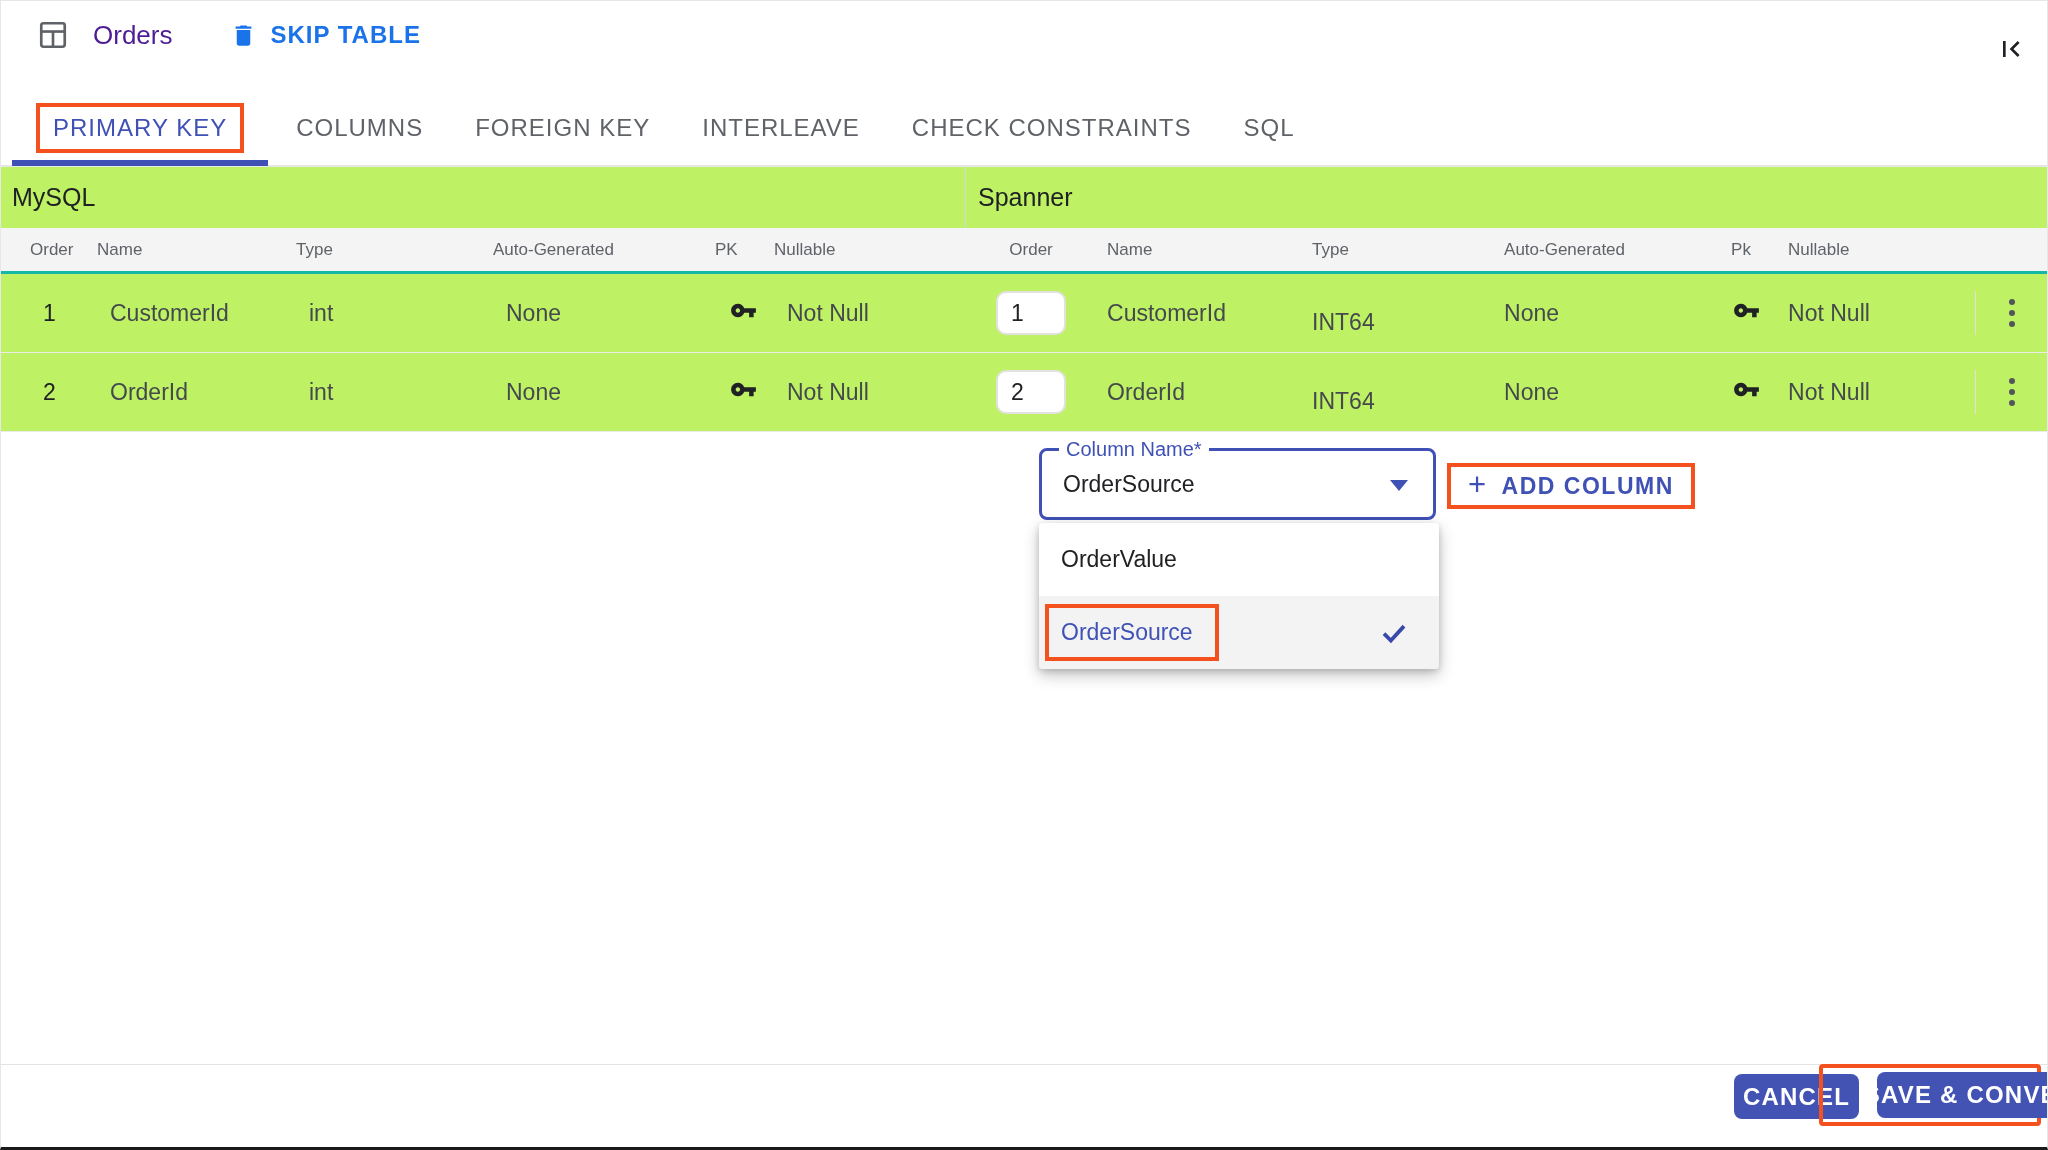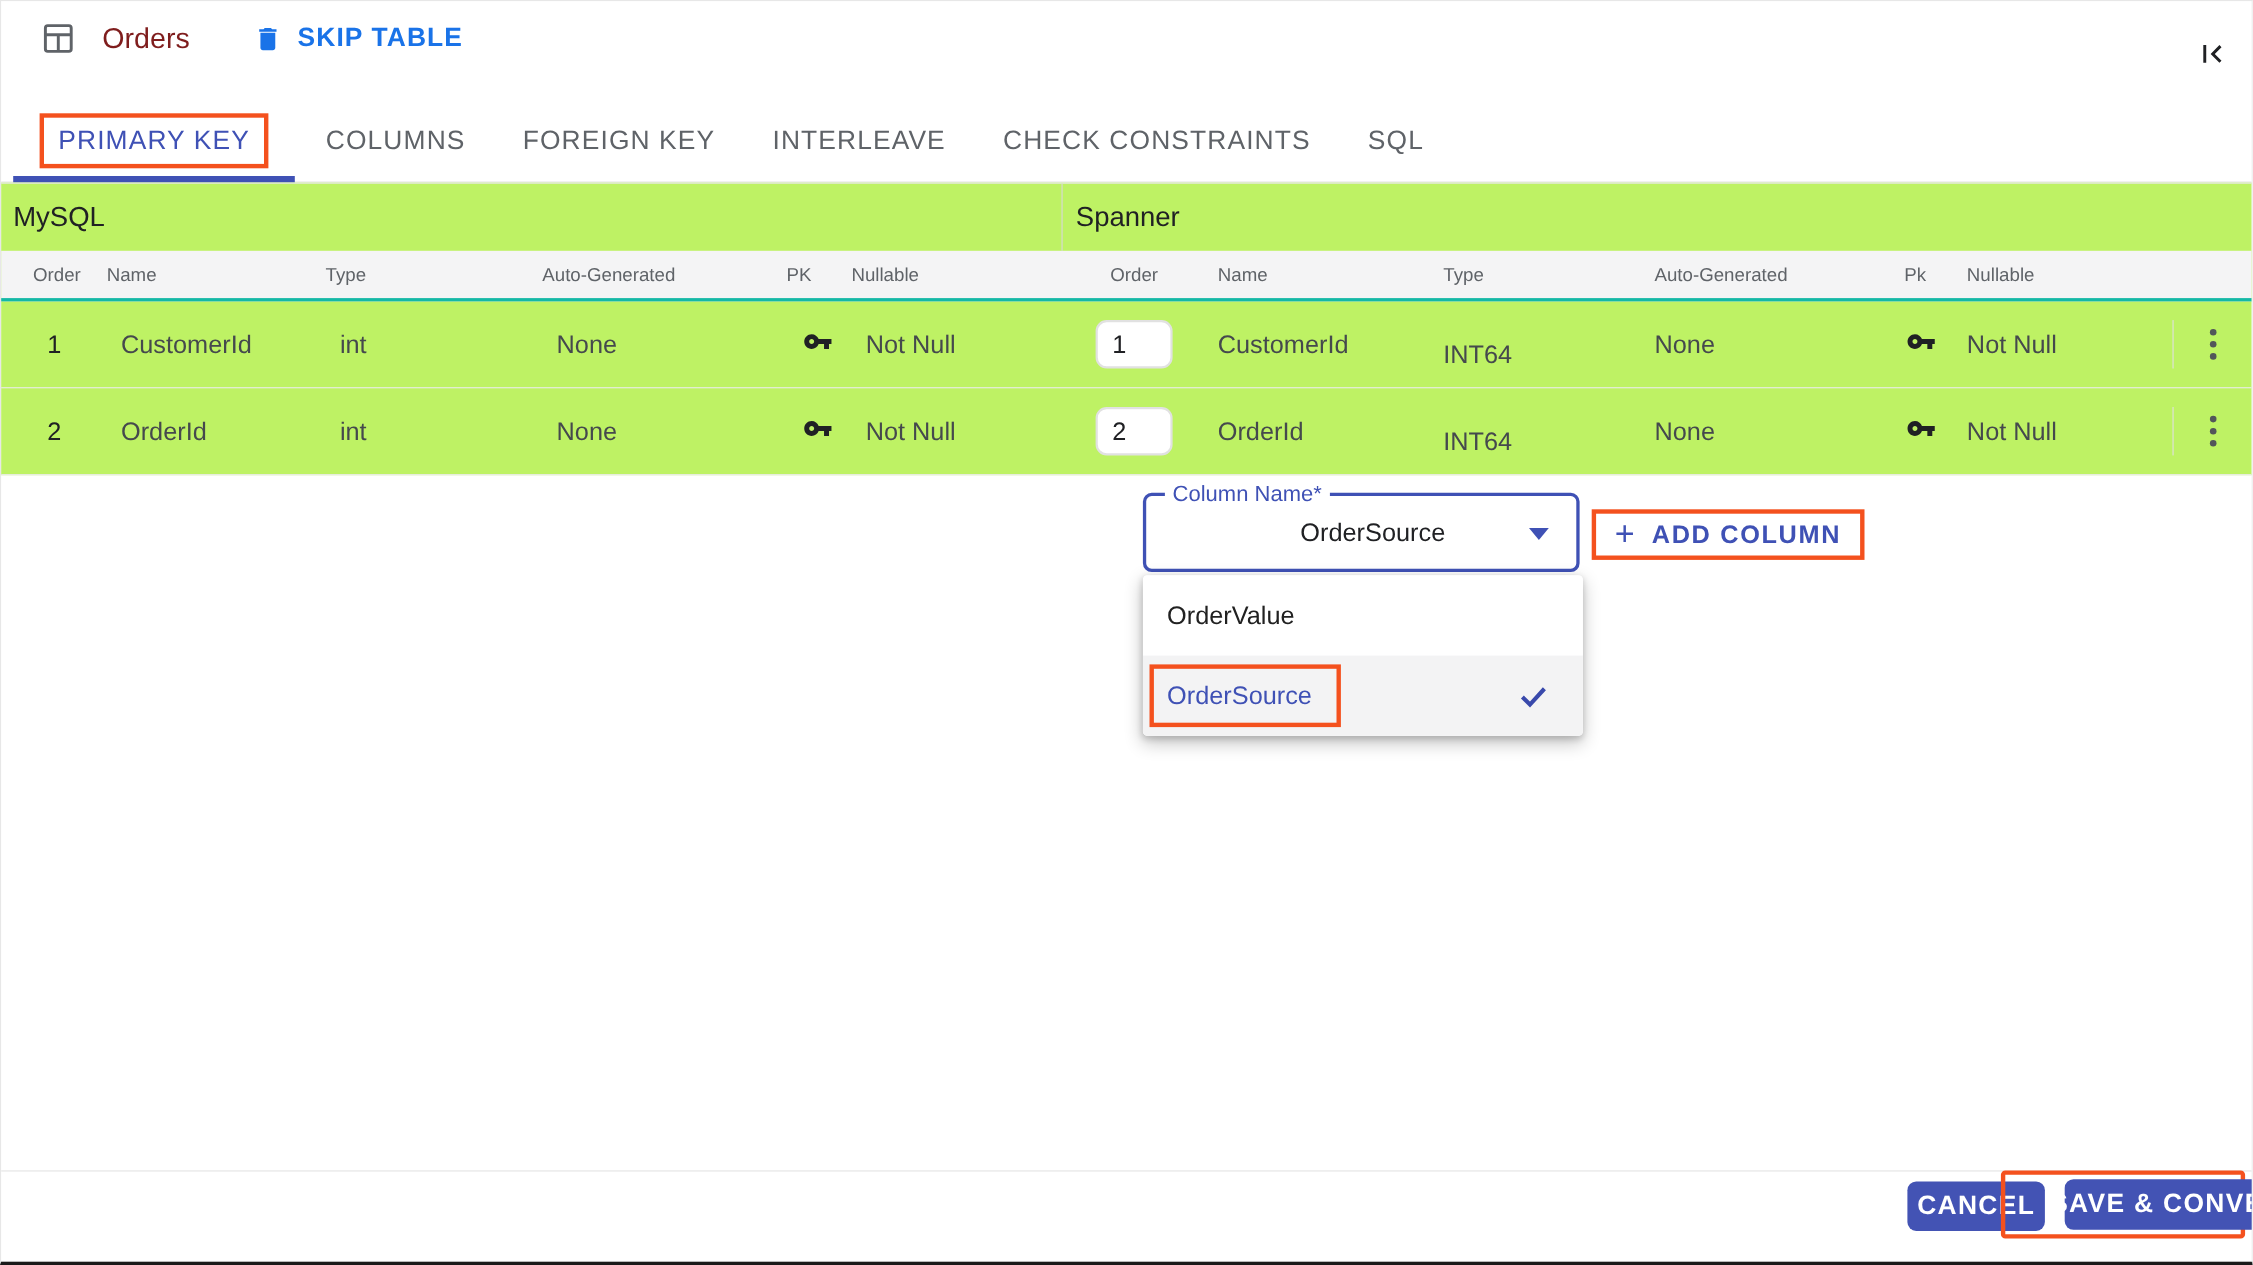--- a/index.html
+++ b/index.html
@@ -6,21 +6,21 @@
   html,body { background:#ffffff; }
   .page {
     position:relative; width:2048px; height:1150px; background:#fff;
     font-family:"Liberation Sans", sans-serif; overflow:hidden;
     border:1px solid #e7e7e7; border-bottom:3px solid #1a1a1a;
   }
 
   
   .title-row { position:absolute; top:13px; left:36px; height:42px; display:flex; align-items:center; }
   .table-icon { width:32px; height:32px; color:#5f6368; }
-  .page-title { margin-left:24px; font-size:26px; color:#7f1d1d; }
+  .page-title { margin-left:24px; font-size:26px; color:#4c1d95; }
   .skip-btn { display:flex; align-items:center; margin-left:58px; gap:13px; background:none; border:none; cursor:pointer;
               color:#1a73e8; font-weight:700; font-size:24px; letter-spacing:1px; font-family:inherit; }
   .trash-icon { width:27px; height:27px; fill:#1a73e8; }
   .collapse-btn { position:absolute; top:32px; right:20px; background:none; border:none; cursor:pointer; }
   .collapse-btn svg { width:32px; height:32px; fill:#202124; }
   .subtitle-row { position:absolute; top:52px; left:22px; font-size:22px; color:#202124; display:flex; align-items:baseline; }
   .subtitle-row .val { text-decoration:underline; margin-left:7px; }
   .subtitle-row .lbl2 { margin-left:16px; }
   .subtitle-row .val2 { text-decoration:underline; margin-left:0; }
 
@@ -54,21 +54,21 @@
   .num { margin-left:13px; color:#202124; }
   .order-input { width:70px; height:44px; border:2px solid #e1e1e1; border-radius:10px; font-size:23px; color:#202124;
                  padding-left:13px; font-family:inherit; background:#fff; }
   .key-icon { width:27px; height:27px; fill:#202124; margin-left:2px; }
   .type-low { position:relative; top:9px; }
   .dots-btn { background:none; border:none; cursor:pointer; display:flex; flex-direction:column; gap:5px; padding:8px; }
   .dot { width:6px; height:6px; border-radius:50%; background:#52565a; }
 
   
   .cn-field { position:absolute; left:1038px; top:447px; width:397px; height:72px; border:3px solid #3f51b5;
-              border-radius:8px; background:#fff; display:flex; align-items:center; cursor:pointer;justify-content:center; }
+              border-radius:8px; background:#fff; display:flex; align-items:center; cursor:pointer; }
   .cn-label { position:absolute; top:-13px; left:17px; background:#fff; padding:0 7px; font-size:20px; color:#3f51b5; }
   .cn-value { margin-left:21px; font-size:23px; color:#202124; }
   .cn-arrow { position:absolute; right:25px; top:50%; margin-top:-4px; width:0; height:0;
               border-left:9px solid transparent; border-right:9px solid transparent; border-top:11px solid #3f51b5; }
 
   .add-col-hl { position:absolute; left:1446px; top:462px; height:46px; border:4px solid #f4511e;
                 display:flex; align-items:center; }
   .add-col-btn { display:flex; align-items:center; gap:14px; padding:0 17px; height:100%; background:none; border:none;
                  cursor:pointer; color:#3f51b5; font-size:23px; font-weight:700; letter-spacing:1.5px; font-family:inherit; }
   .plus-glyph { font-size:31px; font-weight:400; position:relative; top:-1px; }

